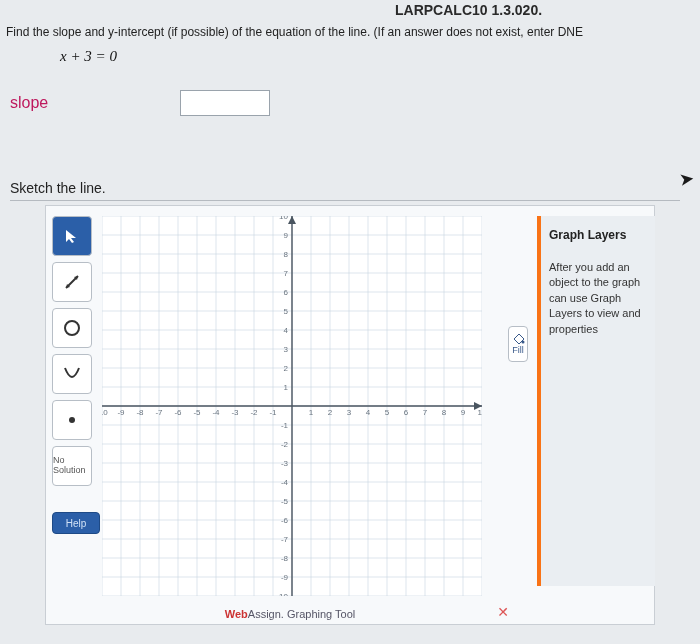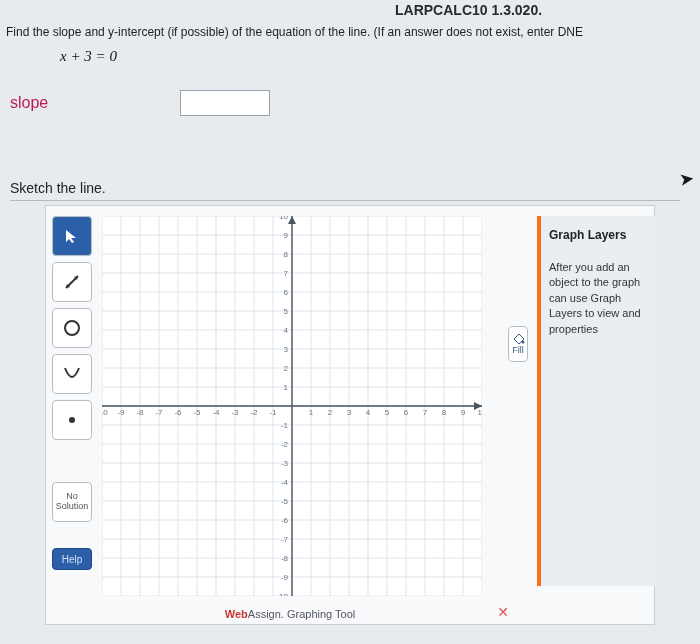--- a/index.html
+++ b/index.html
@@ -127,27 +127,26 @@
       align-items: center;
       justify-content: center;
       cursor: pointer;
     }
     .tool-btn.active {
       background: #2b5fa8;
       color: #fff;
     }
     .tool-btn.nosol {
       font-size: 9px;
-      text-align: center;
+      text-align: left;
       line-height: 1.1;
       color: #555;
-      margin-top: 36px;
     }
     .help-btn {
-      width: 40px;
+      width: 48px;
       height: 22px;
       margin-top: 20px;
       background: #2b5fa8;
       border: 1px solid #1e4a86;
       border-radius: 4px;
       color: #cfe1f6;
       font-size: 10px;
       display: flex;
       align-items: center;
       justify-content: center;

